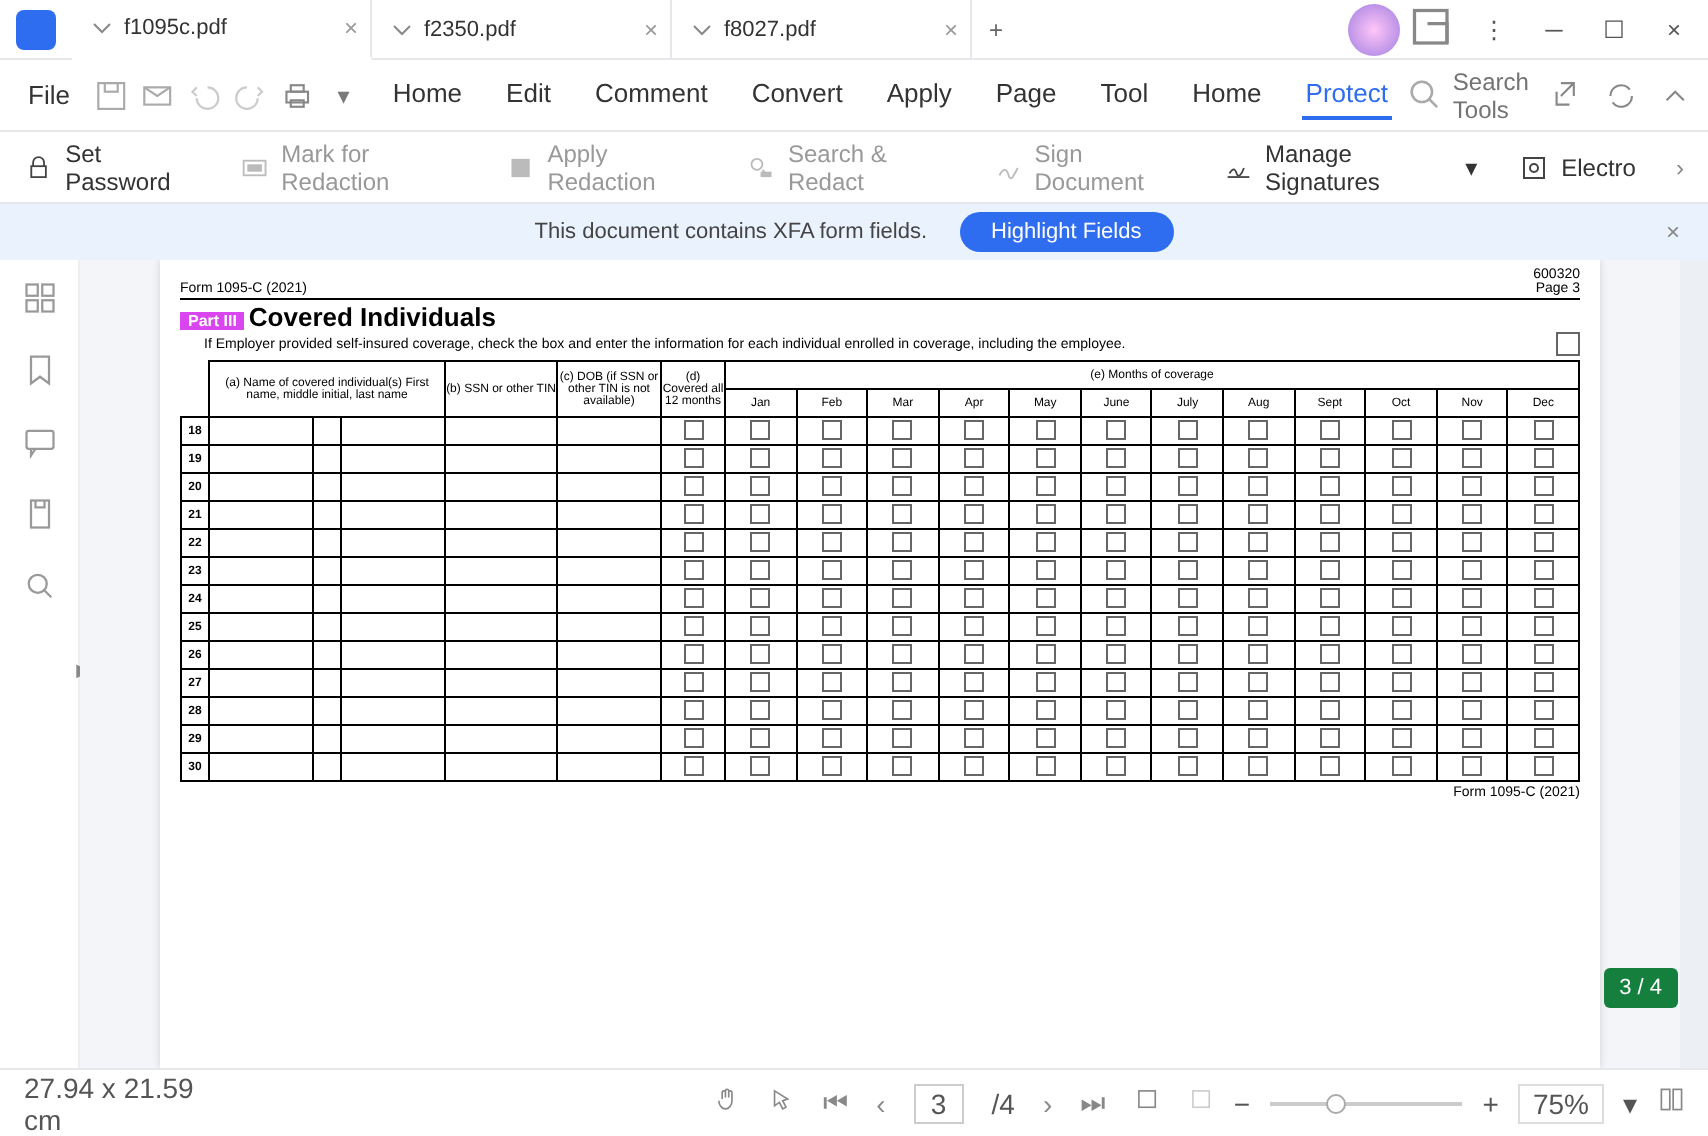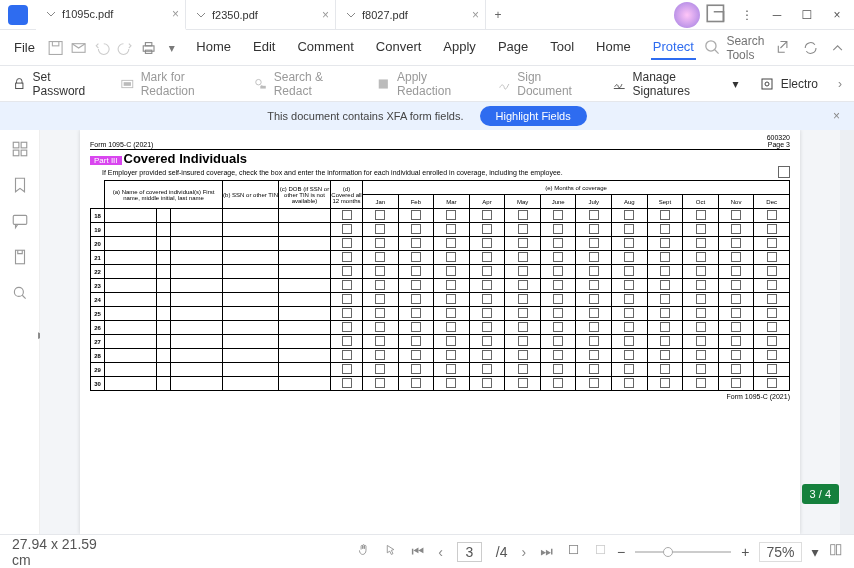--- a/index.html
+++ b/index.html
@@ -31,21 +31,21 @@
 .xfa-bar .msg{font-size:11px;color:#444}
 .highlight-btn{background:#2e6cf0;color:#fff;border-radius:12px;padding:4px 16px;font-size:11px}
 .xfa-close{position:absolute;right:14px;color:#888}
 .main{display:flex;height:404px}
 .sidebar{width:40px;display:flex;flex-direction:column;align-items:center;gap:18px;padding-top:10px;border-right:1px solid #eee;position:relative}
 .side-icon{width:18px;height:18px;color:#888}
 .side-expand{position:absolute;right:-6px;top:200px;font-size:9px;color:#888}
 .canvas{flex:1;background:#f3f5f8;display:flex;justify-content:center;overflow:auto;position:relative}
 .page{background:#fff;width:720px;margin:0;padding:4px 10px 10px;font-size:7px;color:#000;box-shadow:0 0 4px rgba(0,0,0,.15)}
 .page-head{display:flex;justify-content:space-between;align-items:flex-end;font-size:7px}
-.part-label{background:#d946ef;color:#fff;padding:0 4px;font-weight:normal;font-size:8px;display:inline-block}
+.part-label{background:#d946ef;color:#fff;padding:0 4px;font-weight:bold;font-size:8px;display:inline-block}
 .part-title{font-weight:bold;font-size:13px}
 .part-desc{font-size:7px;margin-left:12px}
 table.form-tbl{border-collapse:collapse;width:700px;margin-top:2px;table-layout:fixed}
 table.form-tbl th,table.form-tbl td{border:1px solid #000;font-size:6px;text-align:center;padding:0;height:14px;vertical-align:middle}
 table.form-tbl th{font-weight:normal}
 .row-num{width:14px;font-size:7px;font-weight:bold;text-align:right;padding-right:1px}
 .ck{width:10px;height:10px;border:1px solid #666;display:inline-block;background:#fff}
 .name-sub td{height:18px}
 .foot-line{text-align:right;font-size:7px;margin-top:2px}
 .right-rail{width:14px;background:#eceff3;position:relative}
@@ -188,31 +188,31 @@
   </div>
   <div class="tb-item">
     <span class="tb-icon"><svg viewBox="0 0 16 16">
           <rect x="2" y="4" width="12" height="8" fill="none" stroke="#bbb"></rect>
           <rect x="4" y="6" width="8" height="4" fill="#bbb"></rect>
         </svg></span>
     <span>Mark for Redaction</span>
   </div>
   <div class="tb-item">
     <span class="tb-icon"><svg viewBox="0 0 16 16">
+          <rect x="3" y="3" width="10" height="10" fill="#bbb"></rect>
+        </svg></span>
+    <span>Apply Redaction</span>
+  </div>
+  <div class="tb-item">
+    <span class="tb-icon"><svg viewBox="0 0 16 16">
           <circle cx="6" cy="6" r="3" fill="none" stroke="#bbb"></circle>
           <path d="M9 9l3 3" stroke="#bbb"></path>
           <rect x="8" y="10" width="6" height="3" fill="#bbb"></rect>
         </svg></span>
     <span>Search &amp; Redact</span>
-  </div>
-  <div class="tb-item">
-    <span class="tb-icon"><svg viewBox="0 0 16 16">
-          <rect x="3" y="3" width="10" height="10" fill="#bbb"></rect>
-        </svg></span>
-    <span>Apply Redaction</span>
   </div>
   <div class="tb-item">
     <span class="tb-icon"><svg viewBox="0 0 16 16">
           <path d="M3 12c2-4 4-4 5 0s3 0 5-4" fill="none" stroke="#bbb"></path>
         </svg></span>
     <span>Sign Document</span>
   </div>
   <div class="tb-item enabled">
     <span class="tb-icon"><svg viewBox="0 0 16 16">
           <path d="M3 11c2-3 3-3 4 0s3 0 4-3" fill="none" stroke="#444"></path>

